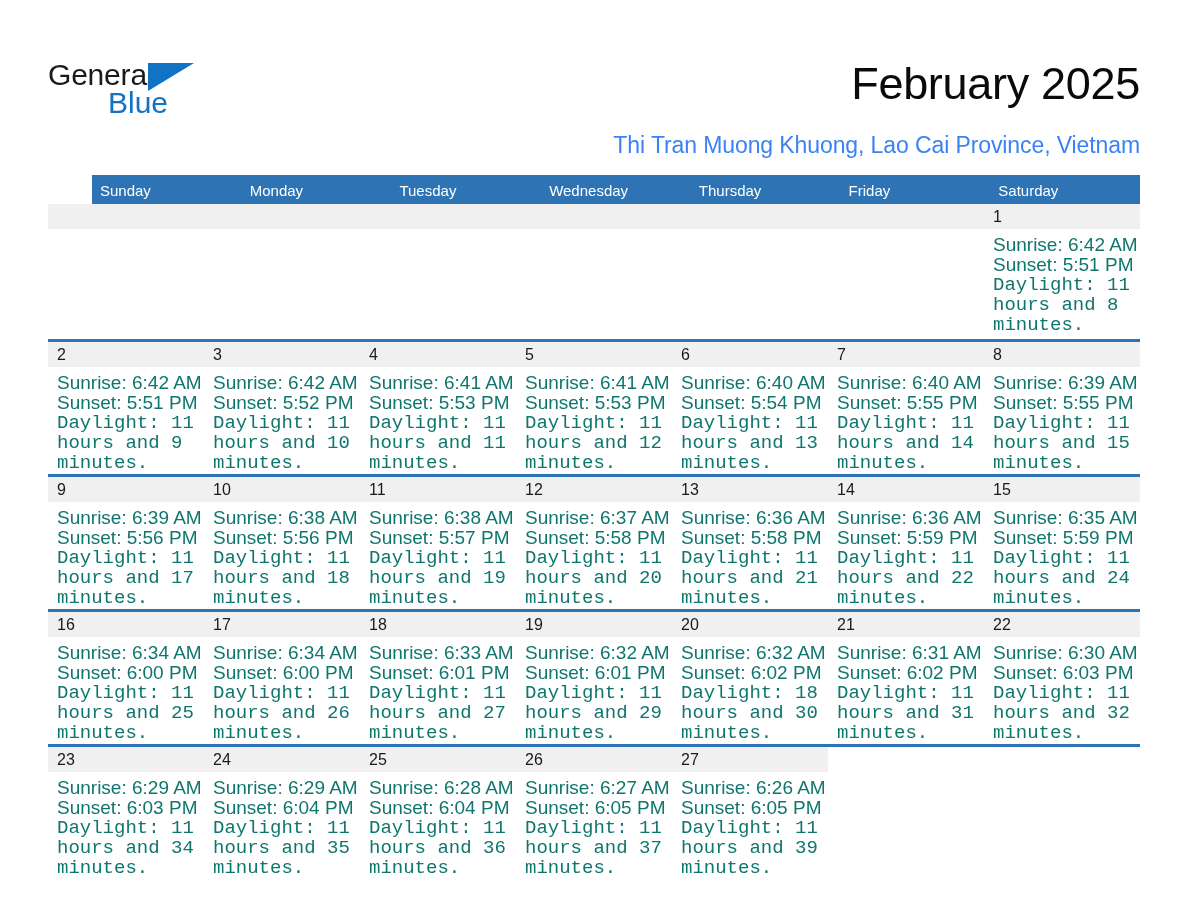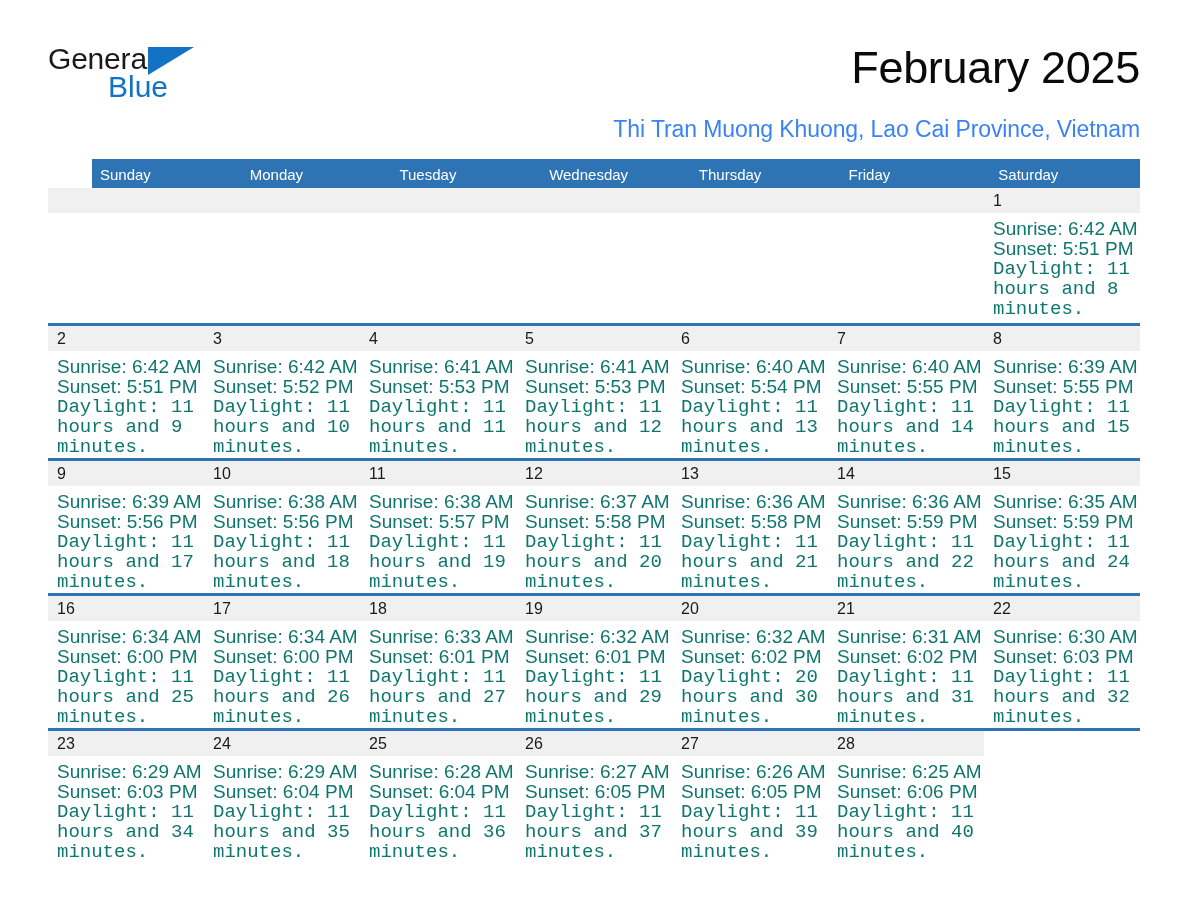--- a/index.html
+++ b/index.html
@@ -9,21 +9,21 @@
     height: 918px;
     background: #ffffff;
     font-family: "Liberation Sans", sans-serif;
   }
 
   .page {
     position: relative;
     width: 1188px;
     height: 648px;
     background: #ffffff;
-    padding: 0 48px;
+    padding: 16px 48px;
   }
 
   
   .header {
     display: flex;
     align-items: flex-start;
     justify-content: space-between;
     padding-top: 44px;
     height: 100px;
   }
@@ -397,21 +397,21 @@
               <div class="daylight-line">Daylight: 11 hours and 29 minutes.</div>
             </div>
           </div>
           <div class="day-cell">
             <div class="day-number-band">
               <span class="day-number">20</span>
             </div>
             <div class="day-body">
               <div>Sunrise: 6:32 AM</div>
               <div>Sunset: 6:02 PM</div>
-              <div class="daylight-line">Daylight: 20 hours and 30 minutes.</div>
+              <div class="daylight-line">Daylight: 18 hours and 30 minutes.</div>
             </div>
           </div>
           <div class="day-cell">
             <div class="day-number-band">
               <span class="day-number">21</span>
             </div>
             <div class="day-body">
               <div>Sunrise: 6:31 AM</div>
               <div>Sunset: 6:02 PM</div>
               <div class="daylight-line">Daylight: 11 hours and 31 minutes.</div>
@@ -472,29 +472,19 @@
           <div class="day-cell">
             <div class="day-number-band">
               <span class="day-number">27</span>
             </div>
             <div class="day-body">
               <div>Sunrise: 6:26 AM</div>
               <div>Sunset: 6:05 PM</div>
               <div class="daylight-line">Daylight: 11 hours and 39 minutes.</div>
             </div>
           </div>
-          <div class="day-cell">
-            <div class="day-number-band">
-              <span class="day-number">28</span>
-            </div>
-            <div class="day-body">
-              <div>Sunrise: 6:25 AM</div>
-              <div>Sunset: 6:06 PM</div>
-              <div class="daylight-line">Daylight: 11 hours and 40 minutes.</div>
-            </div>
-          </div>
           <div class="day-cell empty"></div>
         </div>
       </div>
 
   </div>
 
 </div>
 
 </body></html>

